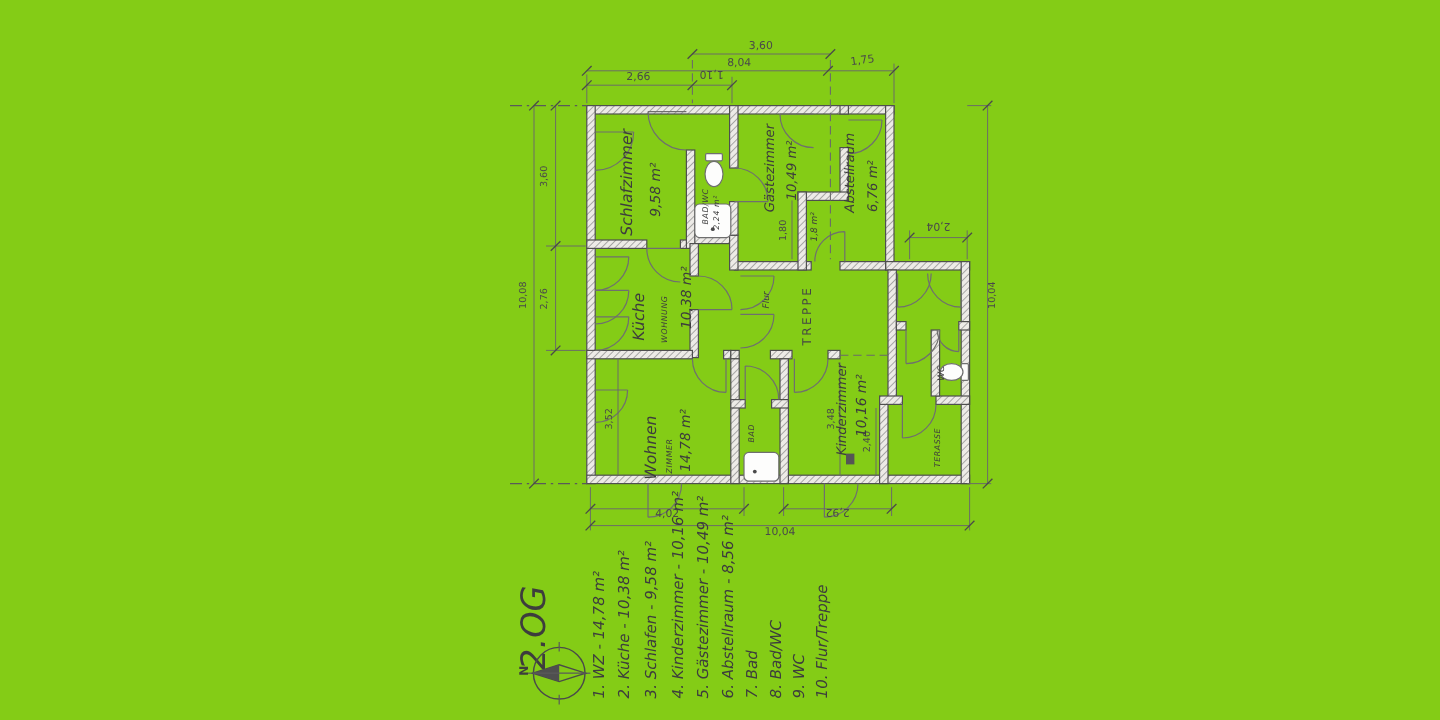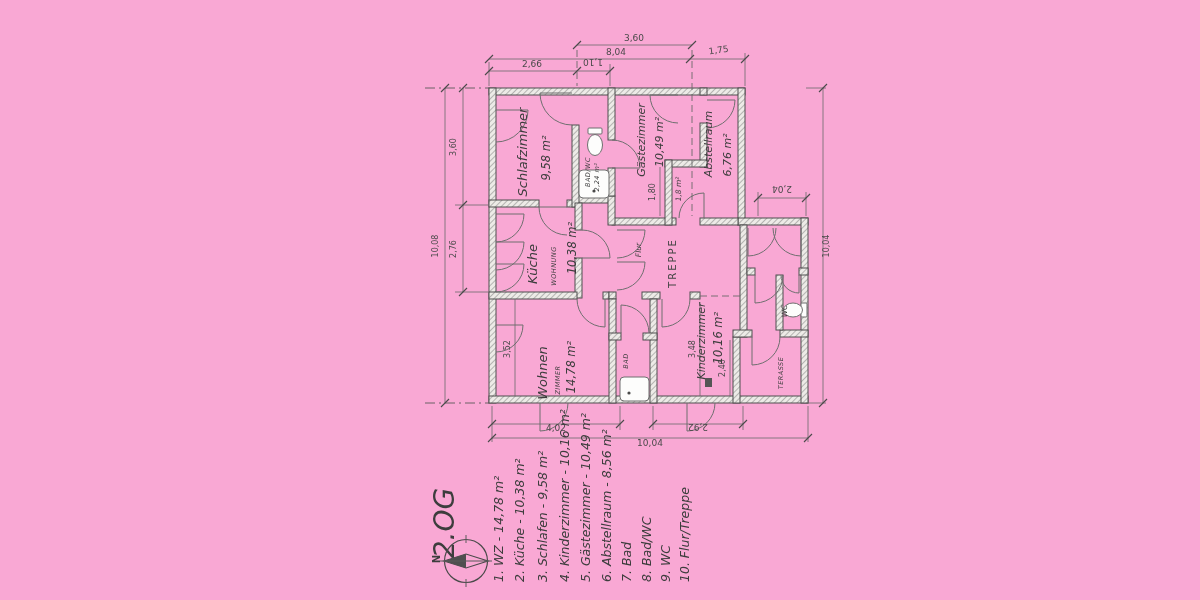--- a/index.html
+++ b/index.html
@@ -1,16 +1,16 @@
 <!DOCTYPE html>
 <html><head>
 <meta charset="utf-8">
 <style>
   html,body{margin:0;padding:0;background:#ffffff;}
-  .page{position:relative;width:1200px;height:600px;background:#f9a8d4;overflow:hidden;
+  .page{position:relative;width:1200px;height:600px;background:#84cc16;overflow:hidden;
         font-family:"DejaVu Sans",sans-serif;}
   svg{position:absolute;left:0;top:0;}
   .wall{fill:url(#hatch);stroke:#4f4f4f;stroke-width:1;}
   .ln{stroke:#5a5a5a;stroke-width:1;fill:none;}
   .thin{stroke:#6a6a6a;stroke-width:.8;fill:none;}
   .door{stroke:#6f6f6f;stroke-width:1;fill:none;}
   .dim{stroke:#6a6a6a;stroke-width:.8;fill:none;}
   .tick{stroke:#4a4a4a;stroke-width:1.1;}
   .dash{stroke:#5a5a5a;stroke-width:.9;fill:none;stroke-dasharray:10 4 2 4;}
   .sdash{stroke:#6a6a6a;stroke-width:.9;fill:none;stroke-dasharray:7 4;}

